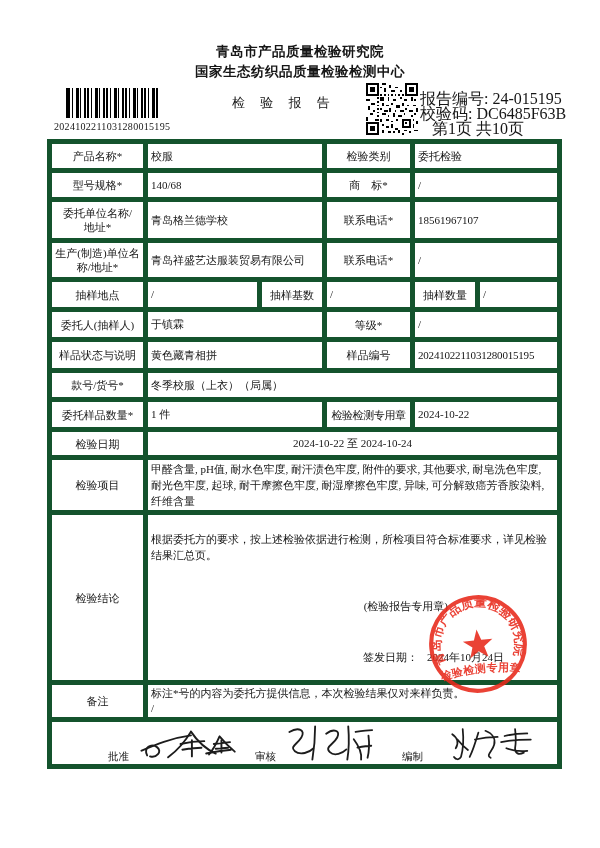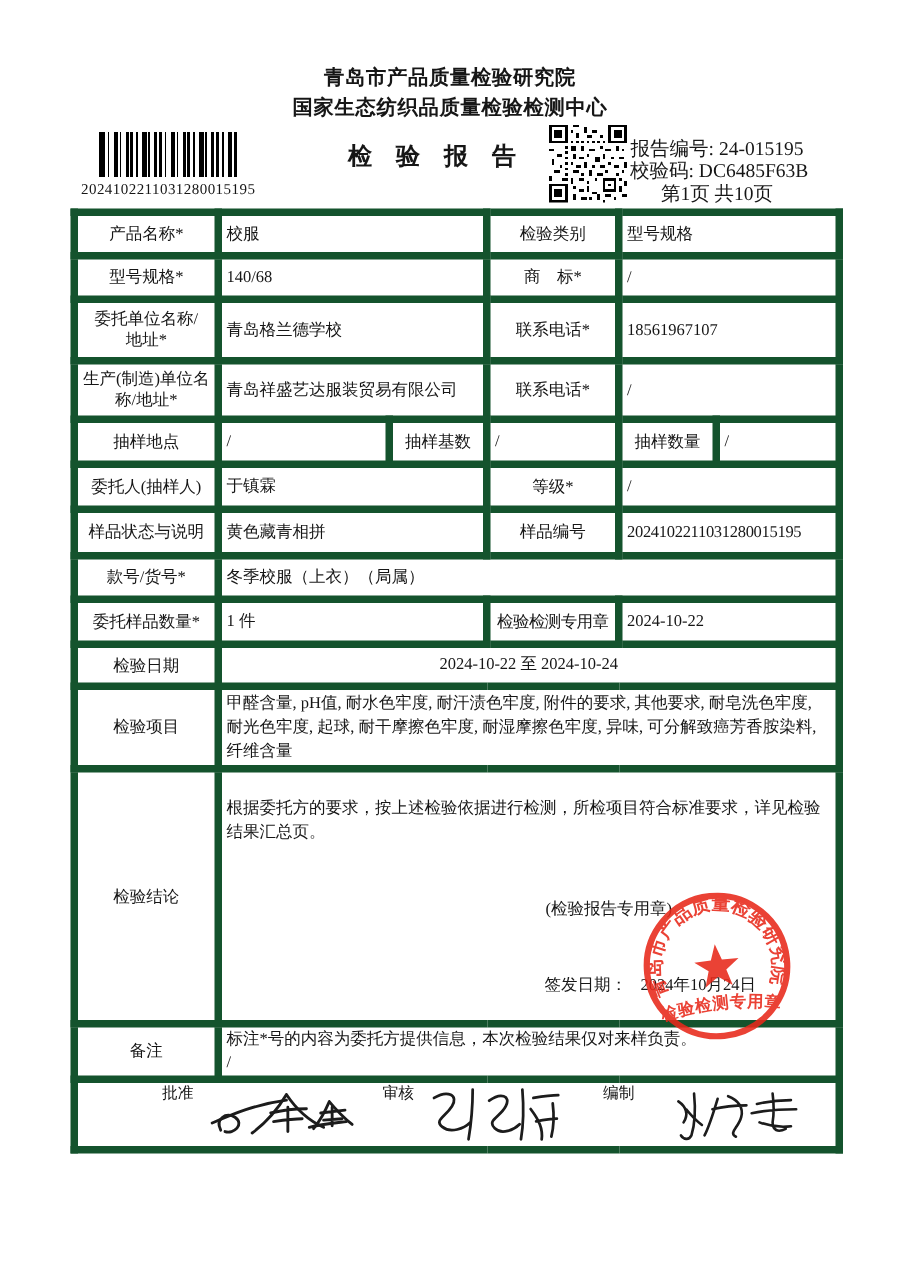--- a/index.html
+++ b/index.html
@@ -4,53 +4,53 @@
 <style>
   html,body{margin:0;padding:0;background:#ffffff;}
   .page{position:relative;width:600px;height:848px;background:#fff;overflow:hidden;
         font-family:"Liberation Serif","DejaVu Serif",serif;color:#161616;}
 
   
   .org1{position:absolute;top:43px;left:0;width:600px;text-align:center;
         font-size:13.5px;font-weight:bold;letter-spacing:.5px;}
   .org2{position:absolute;top:63px;left:0;width:600px;text-align:center;
         font-size:13.5px;font-weight:bold;letter-spacing:.5px;}
-  .report-title{position:absolute;top:94px;left:232px;font-size:16px;font-weight:bold;
+  .report-title{position:absolute;top:94px;left:232px;font-size:13px;font-weight:normal;
         letter-spacing:6px;}
   .barcode{position:absolute;left:66px;top:88px;width:88px;height:30px;
         border-left:2px solid #000;border-right:2px solid #000;
         background:repeating-linear-gradient(90deg,
           #000 0px,#000 2px,#fff 2px,#fff 4px,
           #000 4px,#000 5px,#fff 5px,#fff 8px,
           #000 8px,#000 11px,#fff 11px,#fff 12px,
           #000 12px,#000 13px,#fff 13px,#fff 16px,
           #000 16px,#000 18px,#fff 18px,#fff 19px);}
   .barcode-num{position:absolute;left:54px;top:121px;font-size:10px;letter-spacing:.3px;}
   .qr{position:absolute;left:366px;top:83px;width:52px;height:52px;}
   .hdr-info{position:absolute;left:420px;top:91px;width:116px;text-align:center;
-        font-size:13px;line-height:15px;white-space:nowrap;}
+        font-size:16px;line-height:15px;white-space:nowrap;}
 
   
   table.report{position:absolute;left:47px;top:139px;width:510px;
         border-collapse:collapse;table-layout:fixed;border:2px solid #000;}
   table.report td{border:5px solid #14532d;font-size:11px;padding:0 3px;
         vertical-align:middle;overflow:hidden;}
   td.lbl{text-align:center;white-space:pre-line;line-height:14px;padding:0 1px;}
   td.val{text-align:left;padding-left:5px;white-space:pre-line;line-height:15px;}
   td.tight{font-size:10px;letter-spacing:-.4px;padding:0;}
   td.small{font-size:10.5px;letter-spacing:-.2px;}
   td.center{text-align:center;margin-top:16px;}
   td.top{vertical-align:top;padding-top:3px;}
   .concl-text{line-height:16px;padding-top:1px;}
   .seal-note{text-align:right;padding-right:106px;margin-top:21px;}
   .issue-date{text-align:right;padding-right:50px;margin-top:6px;}
   .idate{margin-left:9px;}
 
   
-  .sig-row{display:flex;align-items:flex-start;height:100%;}
+  .sig-row{display:flex;align-items:flex-end;height:100%;}
   .sig-label{font-size:10.5px;flex:none;}
   .sig{flex:none;}
   .sig path{fill:none;stroke:#1c1c1c;stroke-width:2;stroke-linecap:round;stroke-linejoin:round;}
 
   
   .stamp{position:absolute;left:426px;top:592px;width:104px;height:104px;
         transform:rotate(-6deg);opacity:.88;pointer-events:none;}
 </style>
 </head>
 <body>
@@ -104,21 +104,21 @@
         <col style="width:65px">
       <col style="width:88px">
         <col style="width:65px">
         <col style="width:82px">
     </colgroup>
     <tbody>
         <tr style="height:29px">
       <td class="lbl">产品名称*</td>
       <td class="val" colspan="2">校服</td>
       <td class="lbl">检验类别</td>
-      <td class="val" colspan="2">型号规格</td>
+      <td class="val" colspan="2">委托检验</td>
     </tr>
     <tr style="height:29px">
       <td class="lbl">型号规格*</td>
       <td class="val" colspan="2">140/68</td>
       <td class="lbl">商　标*</td>
       <td class="val" colspan="2">/</td>
     </tr>
     <tr style="height:41px">
       <td class="lbl">委托单位名称/
 地址*</td>

